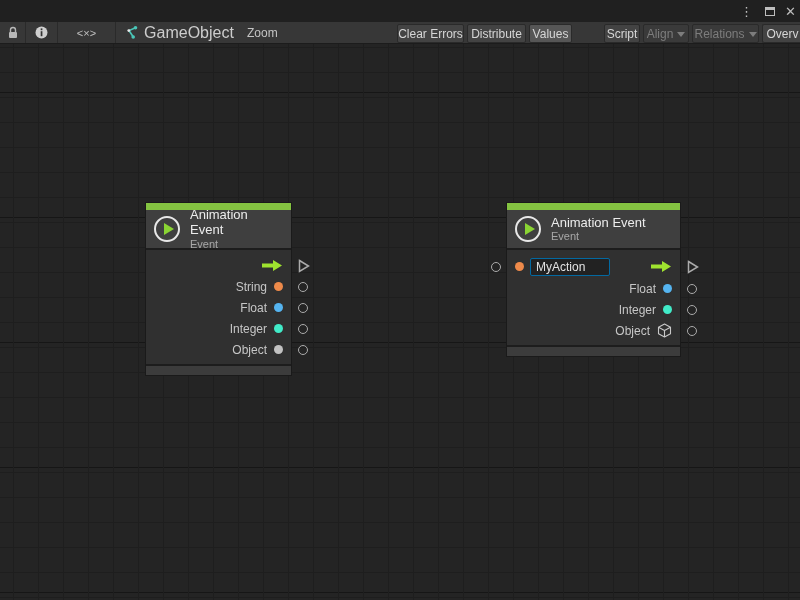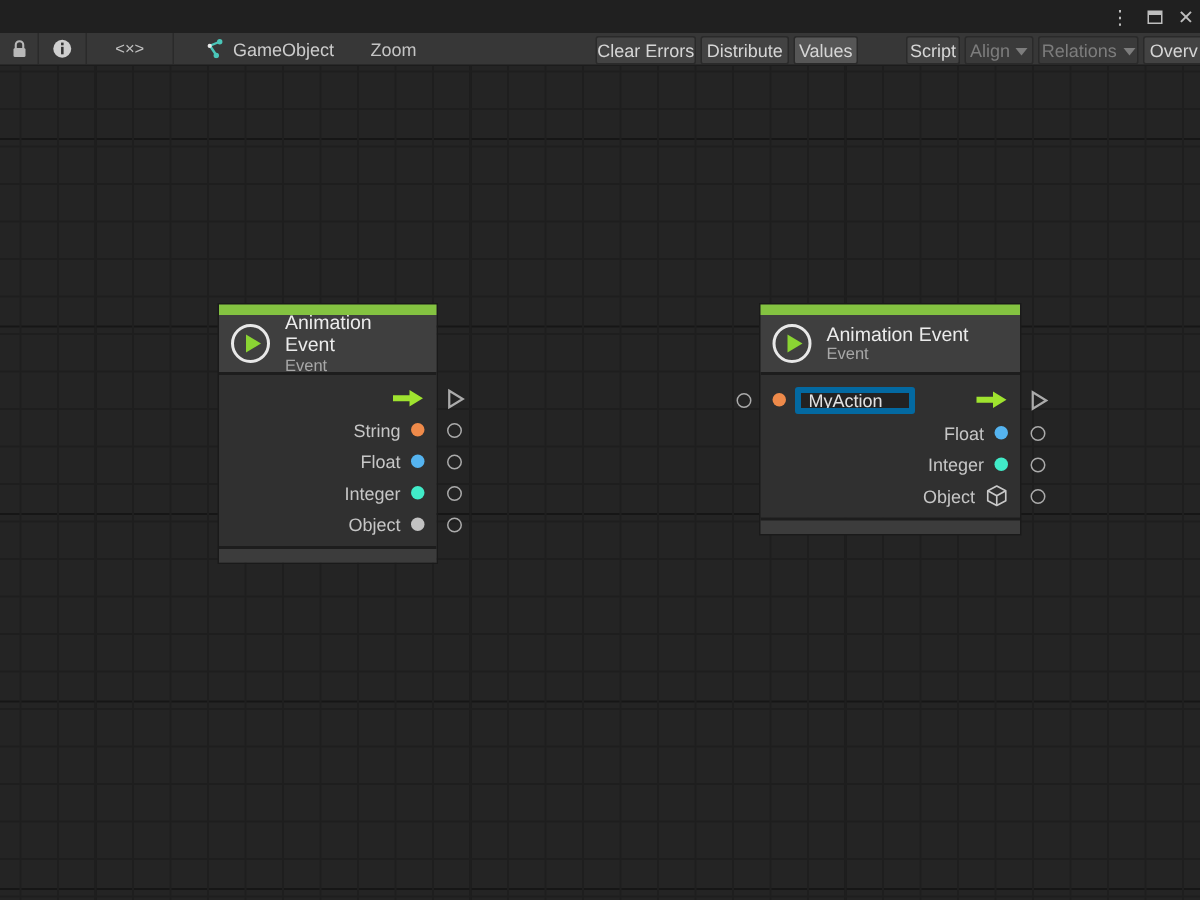--- a/index.html
+++ b/index.html
@@ -32,21 +32,21 @@
   
   .toolbar {
     position:absolute; top:22px; left:0; width:800px; height:22px;
     background:#373737; border-bottom:1px solid #1c1c1c;
   }
   .seg {
     position:absolute; top:0; height:21px;
     display:flex; align-items:center; justify-content:center;
     border-right:1px solid #2a2a2a;
   }
-  .tool-label { font-size:12px; color:#cdcdcd; }
+  .tool-label { font-size:16px; color:#cdcdcd; }
   .zoom-track { position:absolute; top:31px; left:277px; width:88px; height:2px; background:#8b8b8b; border-radius:1px; }
   .zoom-handle { position:absolute; top:26px; left:356px; width:12px; height:12px; border-radius:50%; background:#9c9c9c; }
   .zoom-text { position:absolute; top:20px; left:374px; font-size:17px; color:#c4c4c4; }
   .zoom-word { position:absolute; top:4px; left:247px; font-size:12px; color:#c4c4c4; }
 
   .tbtn {
     position:absolute; top:2px; height:19px;
     background:#434343; border:1px solid #2a2a2a; border-radius:2px;
     display:flex; align-items:center; justify-content:center; gap:4px;
     font-size:12px; color:#d6d6d6; white-space:nowrap; overflow:hidden;
@@ -98,21 +98,21 @@
 
   .oport {
     position:absolute; right:-17px; top:50%; margin-top:-5px;
     width:10px; height:10px; border:1.5px solid #ababab; border-radius:50%;
   }
   .oport-tri { position:absolute; right:-19px; top:50%; margin-top:-7px; }
   .iport { position:absolute; left:-16px; top:50%; margin-top:-5px;
     width:10px; height:10px; border:1.5px solid #ababab; border-radius:50%; }
 
   .name-field {
-    width:80px; height:18px; background:#222222; border:4px solid #0369a1;
+    width:80px; height:18px; background:#222222; border:1px solid #0369a1;
     border-radius:2px; color:#e2e2e2; font-size:12px; padding:0 5px;
     font-family:"Liberation Sans","DejaVu Sans",sans-serif; margin-left:6px;
   }
   .flex-spacer { flex:1; }
   .cube-icon { flex:none; }
 </style>
 </head>
 <body>
 
 <div class="titlebar">

